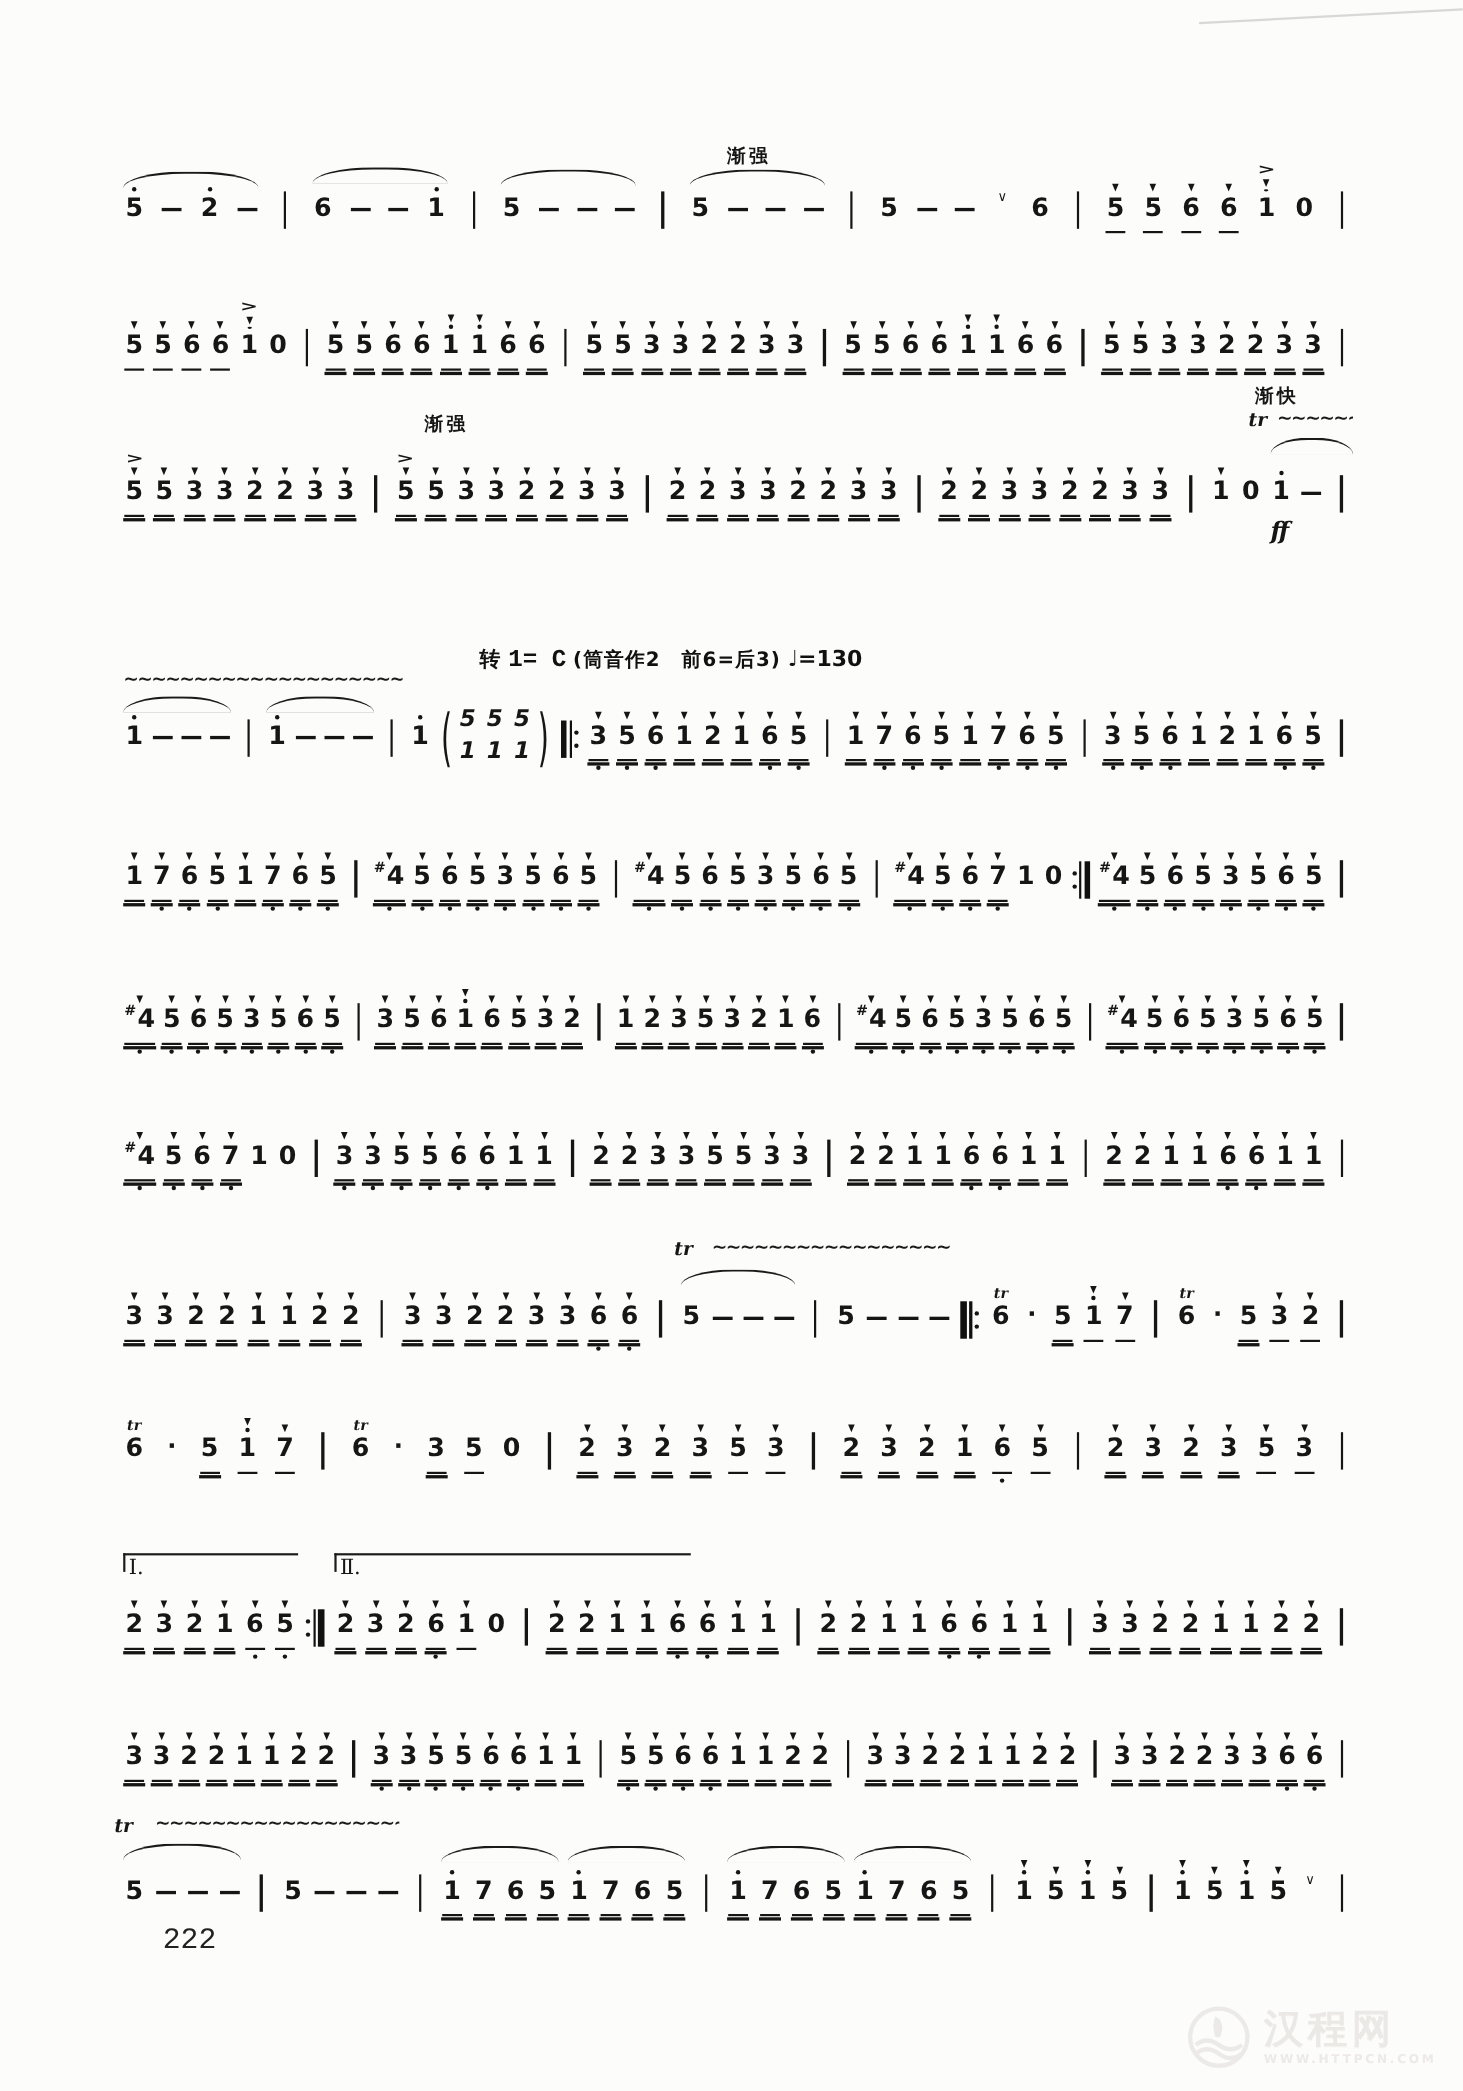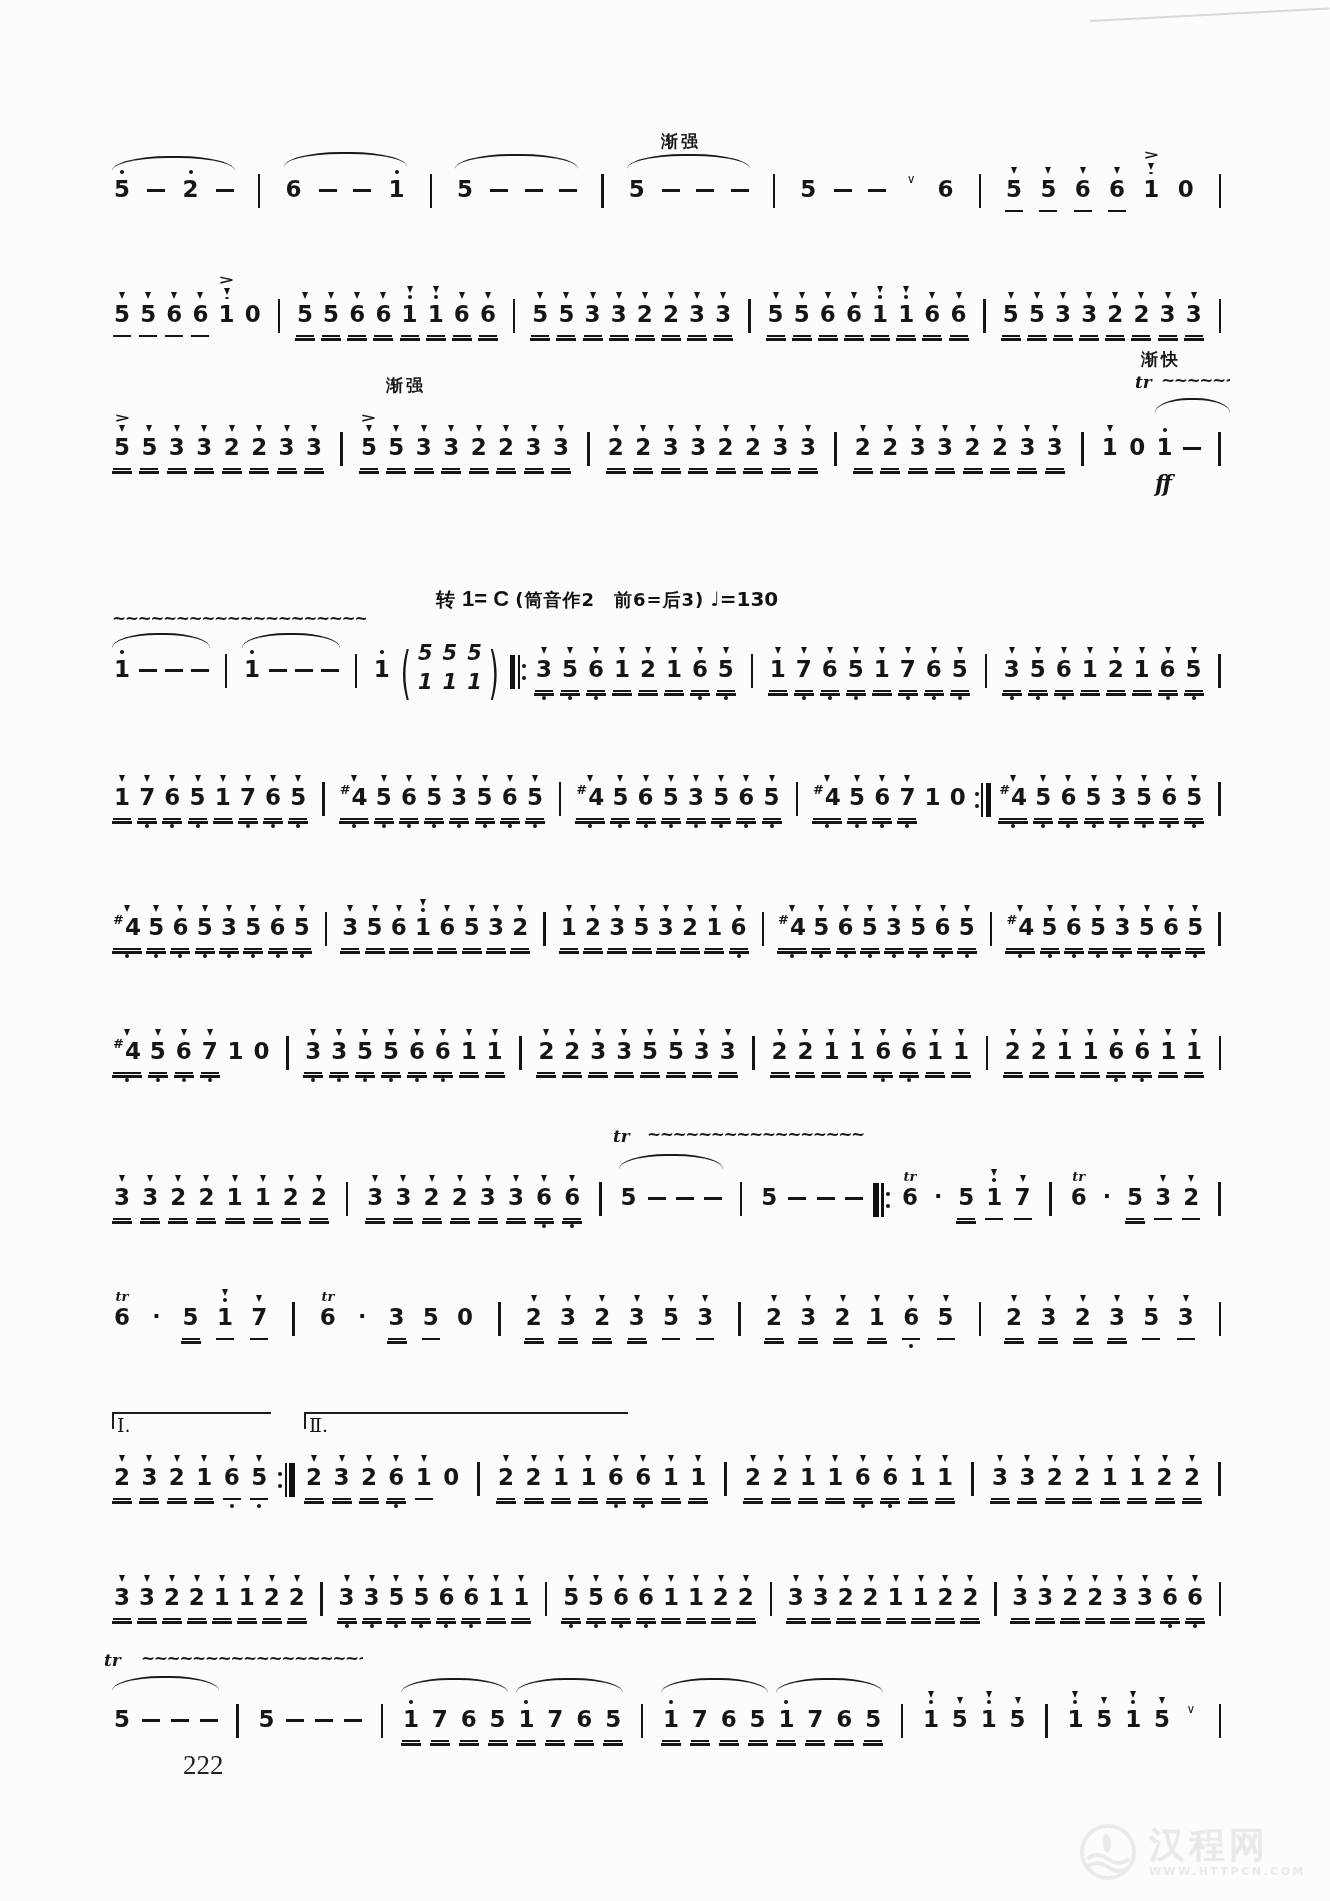--- a/index.html
+++ b/index.html
@@ -54,26 +54,26 @@
           display:inline-block;margin-top:1px;}
   .atext{white-space:nowrap;}
   .atext.cn{font-weight:bold;font-size:17px;letter-spacing:3px;}
   .atext.tr{font-family:"DejaVu Serif",serif;font-style:italic;font-weight:bold;font-size:17px;}
   .atext.ff{font-family:"DejaVu Serif",serif;font-style:italic;font-weight:bold;font-size:22px;
             letter-spacing:-2px;}
   
   .score-header{position:absolute;left:436px;top:586px;white-space:nowrap;font-size:19px;
                 color:#111;}
   .score-header .kc-pre{font-weight:bold;letter-spacing:1px;}
-  .score-header .kc-key{font-family:Liberation Sans, sans-serif;font-weight:bold;font-size:22px;}
+  .score-header .kc-key{font-family:Liberation Mono, monospace;font-weight:bold;font-size:22px;}
   .score-header .kc-par{font-weight:bold;font-size:18px;letter-spacing:1px;}
   .score-header .kc-note{font-size:20px;font-weight:bold;}
   .score-header .kc-tempo{font-family:"DejaVu Sans",sans-serif;font-weight:bold;font-size:20px;}
-  .page-number{position:absolute;left:148px;top:1750px;font-family:Liberation Serif, serif;
-               font-size:27px;color:#222;margin-left:35px;}
+  .page-number{position:absolute;left:148px;top:1750px;font-family:Liberation Mono, monospace;
+               font-size:27px;color:#222;}
   .watermark{position:absolute;right:24px;bottom:16px;display:flex;align-items:center;gap:8px;
              color:#ebe9e6;user-select:none;}
   .wm-logo{opacity:.9;}
   .wm-text{display:flex;flex-direction:column;align-items:flex-start;}
   .wm-cn{font-size:36px;font-weight:bold;letter-spacing:4px;line-height:36px;
          text-shadow:0 1px 0 #f7f6f4;}
   .wm-url{font-size:11px;letter-spacing:2.5px;font-weight:bold;color:#ece9e6;margin-top:2px;}
 </style>
 </head>
 <body>

